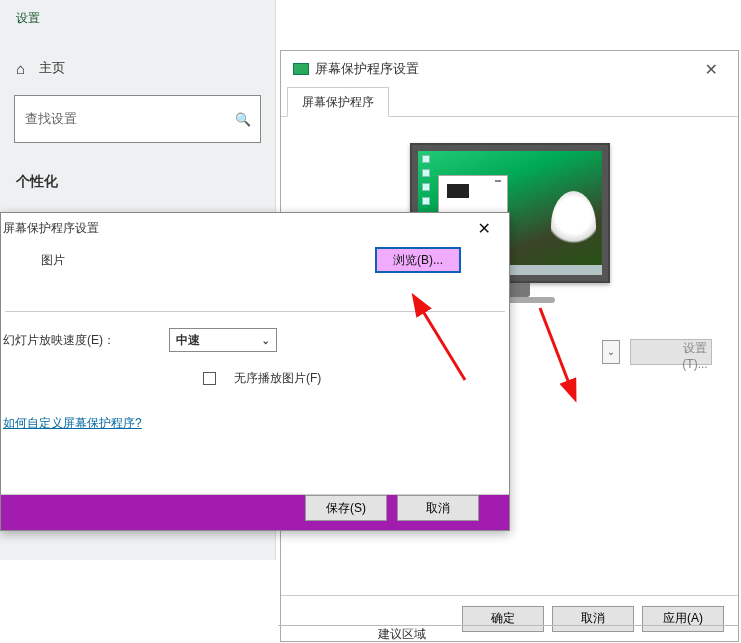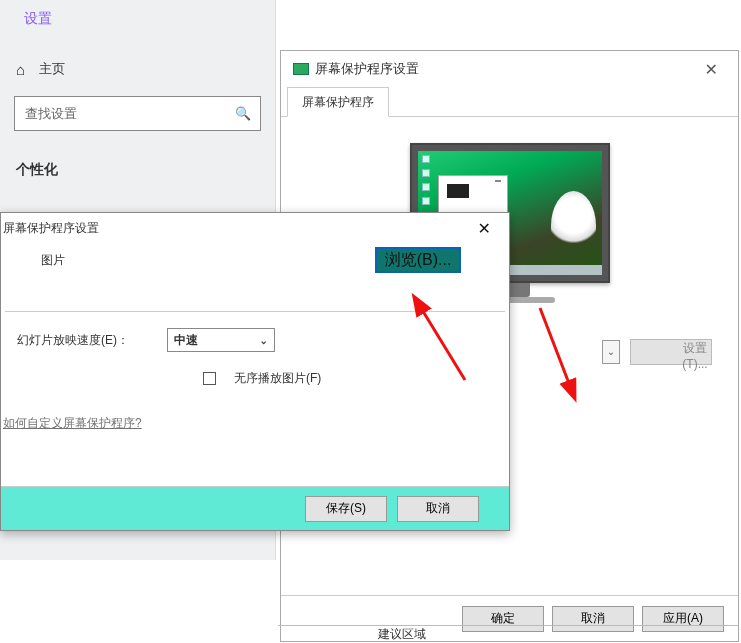--- a/index.html
+++ b/index.html
@@ -1,23 +1,23 @@
 <!DOCTYPE html>
 <html><head>
 <meta charset="utf-8">
 <style>
 * { margin: 0; padding: 0; box-sizing: border-box; font-family: "Microsoft YaHei", "Segoe UI", sans-serif; }
 body { width: 741px; height: 643px; background: #fff; position: relative; overflow: hidden; font-size: 13px; color: #333; }
 
 
 .settings-bg { position: absolute; left: 0; top: 0; width: 276px; height: 560px; background: #eef0f1; border-right: 1px solid #ddd; }
-.settings-title { padding: 10px 24px; font-size: 14px; color: #8b5cf6; }
+.settings-title { padding: 10px 16px; font-size: 12px; color: #14532d; }
 .home-row { display: flex; align-items: center; padding: 22px 16px 18px; gap: 14px; }
 .home-icon { font-size: 15px; color: #111; }
-.search-box { margin: 0 14px; height: 35px; border: 1px solid #888; background: #fff; display: flex; align-items: center; padding: 0 10px; color: #666; font-size: 13px; position: relative; }
+.search-box { margin: 0 14px; height: 48px; border: 1px solid #888; background: #fff; display: flex; align-items: center; padding: 0 10px; color: #666; font-size: 13px; position: relative; }
 .search-box .mag { position: absolute; right: 8px; color: #555; font-size: 13px; }
 .section-hdr { padding: 30px 16px 10px; font-size: 14px; font-weight: bold; }
 
 
 .ss-dialog { position: absolute; left: 280px; top: 50px; width: 459px; height: 592px; background: #fff; border: 1px solid #aaa; }
 .ss-titlebar { height: 36px; display: flex; align-items: center; justify-content: space-between; padding: 0 12px; }
 .ss-title-left { display: flex; align-items: center; gap: 6px; }
 .ss-icon { width: 16px; height: 12px; background: linear-gradient(135deg,#3a6,#2a5); border: 1px solid #175; display: inline-block; }
 .ss-titletext { font-size: 13px; color: #333; }
 .ss-close { font-size: 16px; color: #555; cursor: pointer; padding: 2px 8px; }
@@ -46,30 +46,30 @@
 .btn-dialog { width: 82px; height: 26px; border: 1px solid #999; background: #e3e3e3; font-size: 12px; cursor: pointer; }
 
 
 .photo-dialog { position: absolute; left: 0; top: 212px; width: 510px; height: 319px; background: #fff; border: 1px solid #888; box-shadow: 0 3px 10px rgba(0,0,0,.3); }
 .pd-titlebar { height: 30px; display: flex; align-items: center; justify-content: space-between; padding: 0 12px 0 0; }
 .pd-titletext { font-size: 12px; color: #333; padding-left: 2px; }
 .pd-close { font-size: 16px; color: #111; padding: 0 6px; cursor: pointer; }
 .pd-label1 { padding: 12px 10px 6px 2px; font-size: 12px; }
 .pd-pic-row { display: flex; align-items: center; justify-content: space-between; padding: 4px 48px 10px 40px; }
 .pd-pic-label { font-size: 12px; }
-.browse-btn { width: 86px; height: 26px; border: 2px solid #0a63b8; background: #0f766e; color: #111; font-size: 16px; cursor: pointer; }
+.browse-btn { width: 86px; height: 26px; border: 2px solid #0a63b8; background: #f0abfc; color: #111; font-size: 12px; cursor: pointer; }
 .pd-sep-above { border-top: 1px solid #ccc; margin: 28px 4px 0; }
-.pd-speed-row { display: flex; align-items: center; padding: 16px 16px 0 16px; }
+.pd-speed-row { display: flex; align-items: center; gap: 16px; padding: 16px 16px 0 2px; }
 .pd-speed-label { font-size: 12px; width: 150px; }
 .pd-select { width: 108px; height: 24px; border: 1px solid #888; background: #fff; display: flex; align-items: center; justify-content: space-between; padding: 0 6px; font-size: 12px; font-weight: bold; }
 .pd-select .chev { font-size: 10px; color: #444; }
 .pd-shuffle-row { display: flex; align-items: center; gap: 18px; padding: 18px 0 0 202px; font-size: 12px; }
 .cbx { width: 13px; height: 13px; border: 1px solid #555; background: #fff; display: inline-block; }
-.pd-link { color: #737373; font-size: 12px; text-decoration: underline; padding: 28px 0 0 2px; cursor: pointer; }
-.pd-bottom { position: absolute; bottom: 0; left: 0; right: 0; height: 44px; background: #5eead4; border-top: 1px solid #ccc; display: flex; justify-content: flex-end; align-items: center; gap: 10px; padding-right: 30px; }
+.pd-link { color: #0369a1; font-size: 12px; text-decoration: underline; padding: 28px 0 0 2px; cursor: pointer; }
+.pd-bottom { position: absolute; bottom: 0; left: 0; right: 0; height: 36px; background: #a21caf; border-top: 1px solid #ccc; display: flex; justify-content: flex-end; gap: 10px; padding-right: 30px; }
 
 
 .arrow { position: absolute; pointer-events: none; }
 .arrow svg { overflow: visible; }
 
 
 .frag-bottom { position:absolute; left: 278px; bottom:0; height: 18px; width: 460px; border-top: 1px solid #bbb; display:flex; align-items:center; padding-left: 100px; font-size: 12px; color:#333;}
 </style>
 </head>
 <body>

